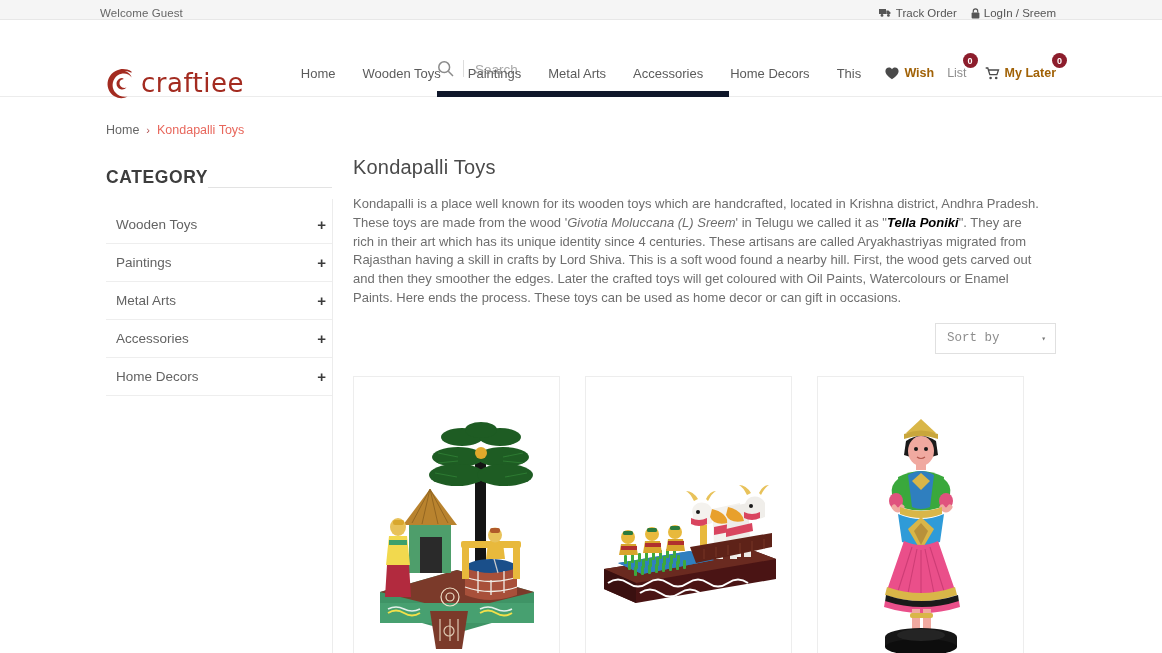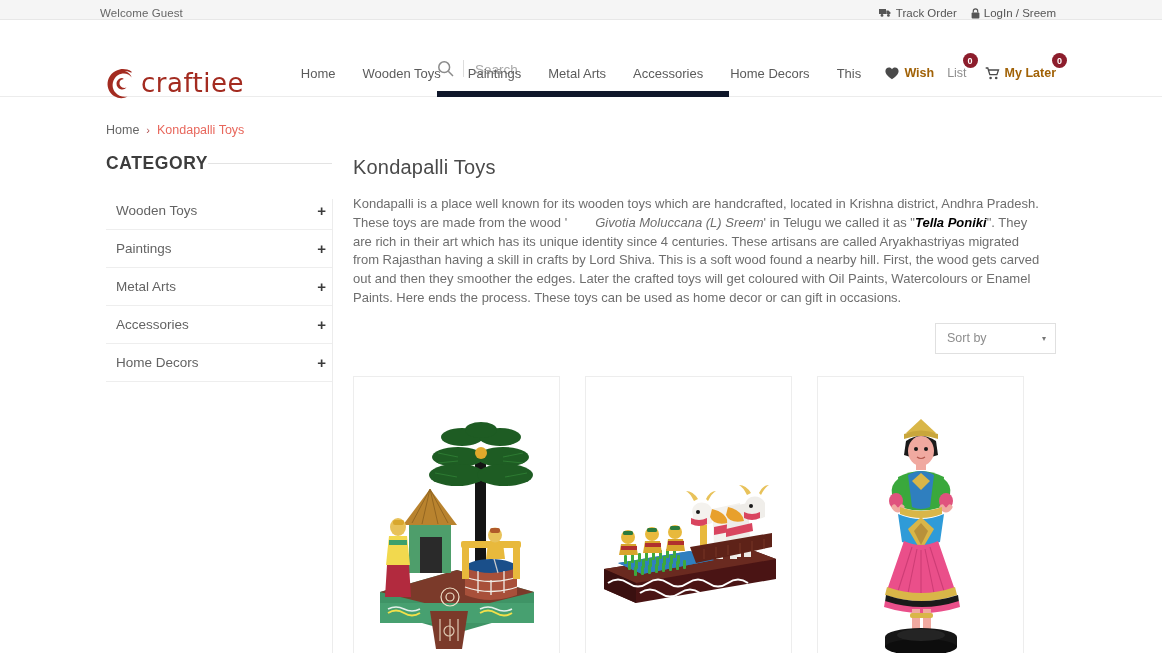--- a/index.html
+++ b/index.html
@@ -84,21 +84,21 @@
     font-size:12.5px; color:#666; padding-top:26px;
   }
   .breadcrumb .sep { color:#b05050; font-size:11px; }
   .breadcrumb .crumb-active { color:#e8675c; }
   .breadcrumb .crumb { cursor:pointer; }
 
   .columns { display:flex; padding-top:16px; }
 
   
   .sidebar { width:226px; flex:none; position:relative; }
-  .cat-head { display:flex; align-items:center; padding-bottom:4px; }
+  .cat-head { display:flex; align-items:flex-end; padding-bottom:4px;margin-top:14px; }
   .cat-title {
     font-size:17.5px; color:#3d3d3d; letter-spacing:.6px;
     font-weight:bold; font-family:"Liberation Sans", sans-serif;
   }
   .cat-rule { flex:1; height:1px; background:#e3e3e3; }
 
   .cat-list { margin-top:14px; }
   .cat-item {
     display:flex; align-items:center; justify-content:space-between;
     padding:11px 2px 11px 10px;
@@ -115,24 +115,24 @@
   
   .content { flex:1; padding-left:21px; }
   .page-title {
     font-size:20px; color:#4a4a4a; font-weight:normal;
     margin:0; padding-top:3px; letter-spacing:.2px;
   }
   .intro {
     margin:16px 0 0 0; font-size:13px; line-height:18.8px;
     color:#6e6e6e; max-width:692px; text-align:left;
   }
-  .intro em { font-style:italic;margin-left:28px; }
+  .intro em { font-style:italic; }
   .intro .bi { font-style:italic; font-weight:bold; color:#000000; }
 
-  .sortrow { display:flex; justify-content:flex-end; margin-top:15px; }
+  .sortrow { display:flex; justify-content:flex-end; margin-top:15px;font-family:Liberation Mono, monospace; }
   .sortbox {
     width:121px; height:31px; border:1px solid #e0e0e0; background:#fff;
     display:flex; align-items:center; justify-content:space-between;
     padding:0 9px 0 11px; font-size:12.5px; color:#8d8d8d; cursor:pointer;
   }
   .caret { font-size:8px; color:#777; }
 
   .grid { display:flex; gap:25px; margin-top:22px; }
   .card {
     width:207px; height:300px; border:1px solid #ededed; background:#fff;

